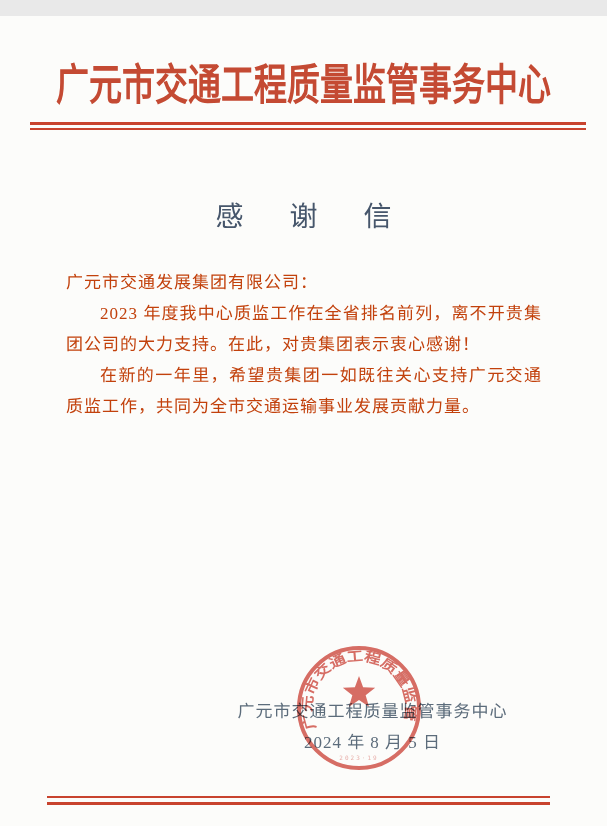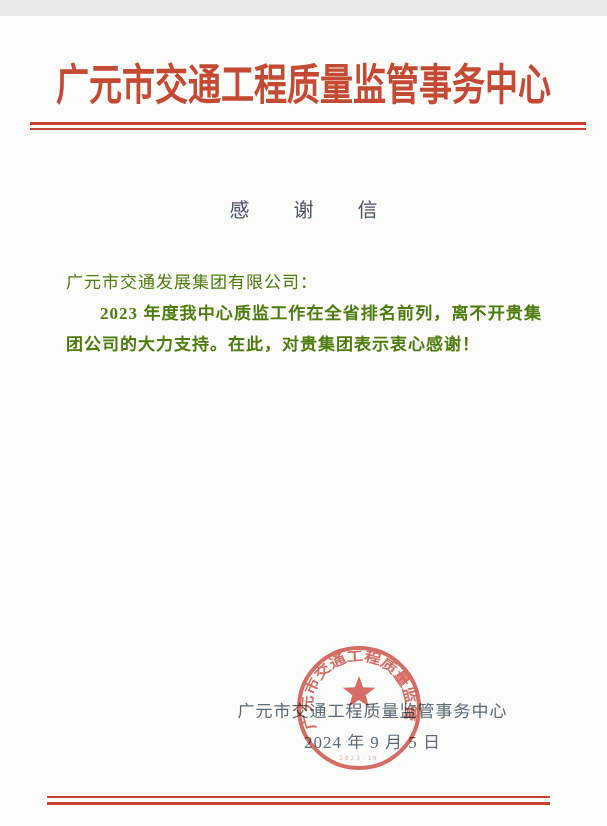--- a/index.html
+++ b/index.html
@@ -27,38 +27,38 @@
     transform-origin:top center;
   }
   .rule{position:absolute;background:#c8432e;}
   .rule-top-thick{top:106px;left:30px;width:556px;height:3px;}
   .rule-top-thin {top:112px;left:30px;width:556px;height:1.6px;}
   
   .doc-title{
     position:absolute;top:178px;left:0;right:0;
     margin:0;
     text-align:center;
-    font-size:20px;
+    font-size:28px;
     font-weight:500;
     color:#46566b;
     letter-spacing:17px;
     word-spacing:5px;
     text-indent:17px; 
     white-space:nowrap;
   }
   
   .body{
     position:absolute;top:251px;left:66px;width:476px;
     font-size:17px;
     line-height:31px;
     letter-spacing:1px;
-    color:#4d7c0f;
+    color:#c2410c;
     text-align:justify;
   }
-  .body p{margin:0;text-indent:2em;font-weight:bold;}
+  .body p{margin:0;text-indent:2em;}
   .salutation{text-indent:0;}
   
   .signature{
     position:absolute;top:680px;left:205px;width:335px;
     text-align:center;
     font-size:17px;
     line-height:31px;
     letter-spacing:1px;
     color:#5c6c7b;
     white-space:nowrap;
@@ -89,25 +89,26 @@
     <span class="stretch">广元市交通工程质量监管事务中心</span>
   </div>
   <div class="rule rule-top-thick"></div>
   <div class="rule rule-top-thin"></div>
 
   <h1 class="doc-title">感 谢 信</h1>
 
   <div class="body">
     <div class="salutation">广元市交通发展集团有限公司：</div>
     <p>2023 年度我中心质监工作在全省排名前列，离不开贵集团公司的大力支持。在此，对贵集团表示衷心感谢！</p>
+    <p>在新的一年里，希望贵集团一如既往关心支持广元交通质监工作，共同为全市交通运输事业发展贡献力量。</p>
   </div>
 
   <div class="signature">
     <div>广元市交通工程质量监管事务中心</div>
-    <div>2024 年 9 月 5 日</div>
+    <div>2024 年 8 月 5 日</div>
   </div>
 
   <svg class="stamp" viewBox="0 0 132 132" xmlns="http://www.w3.org/2000/svg">
     <circle class="ring" cx="66" cy="66" r="60"></circle>
     <path id="stampArc" fill="none" d="M 23.4 85.9 A 47 47 0 1 1 108.6 85.9"></path>
     <text class="ring-text">
       <textPath href="#stampArc" startOffset="0" textLength="246" lengthAdjust="spacingAndGlyphs">广元市交通工程质量监管事务中心</textPath>
     </text>
     <polygon class="star" points="66,34 70.11,45.34 82.17,45.75 72.66,53.16 75.99,64.75 66,58 56.01,64.75 59.34,53.16 49.83,45.75 61.89,45.34"></polygon>
     <text class="serial" x="66" y="118" text-anchor="middle">2023·19</text>

